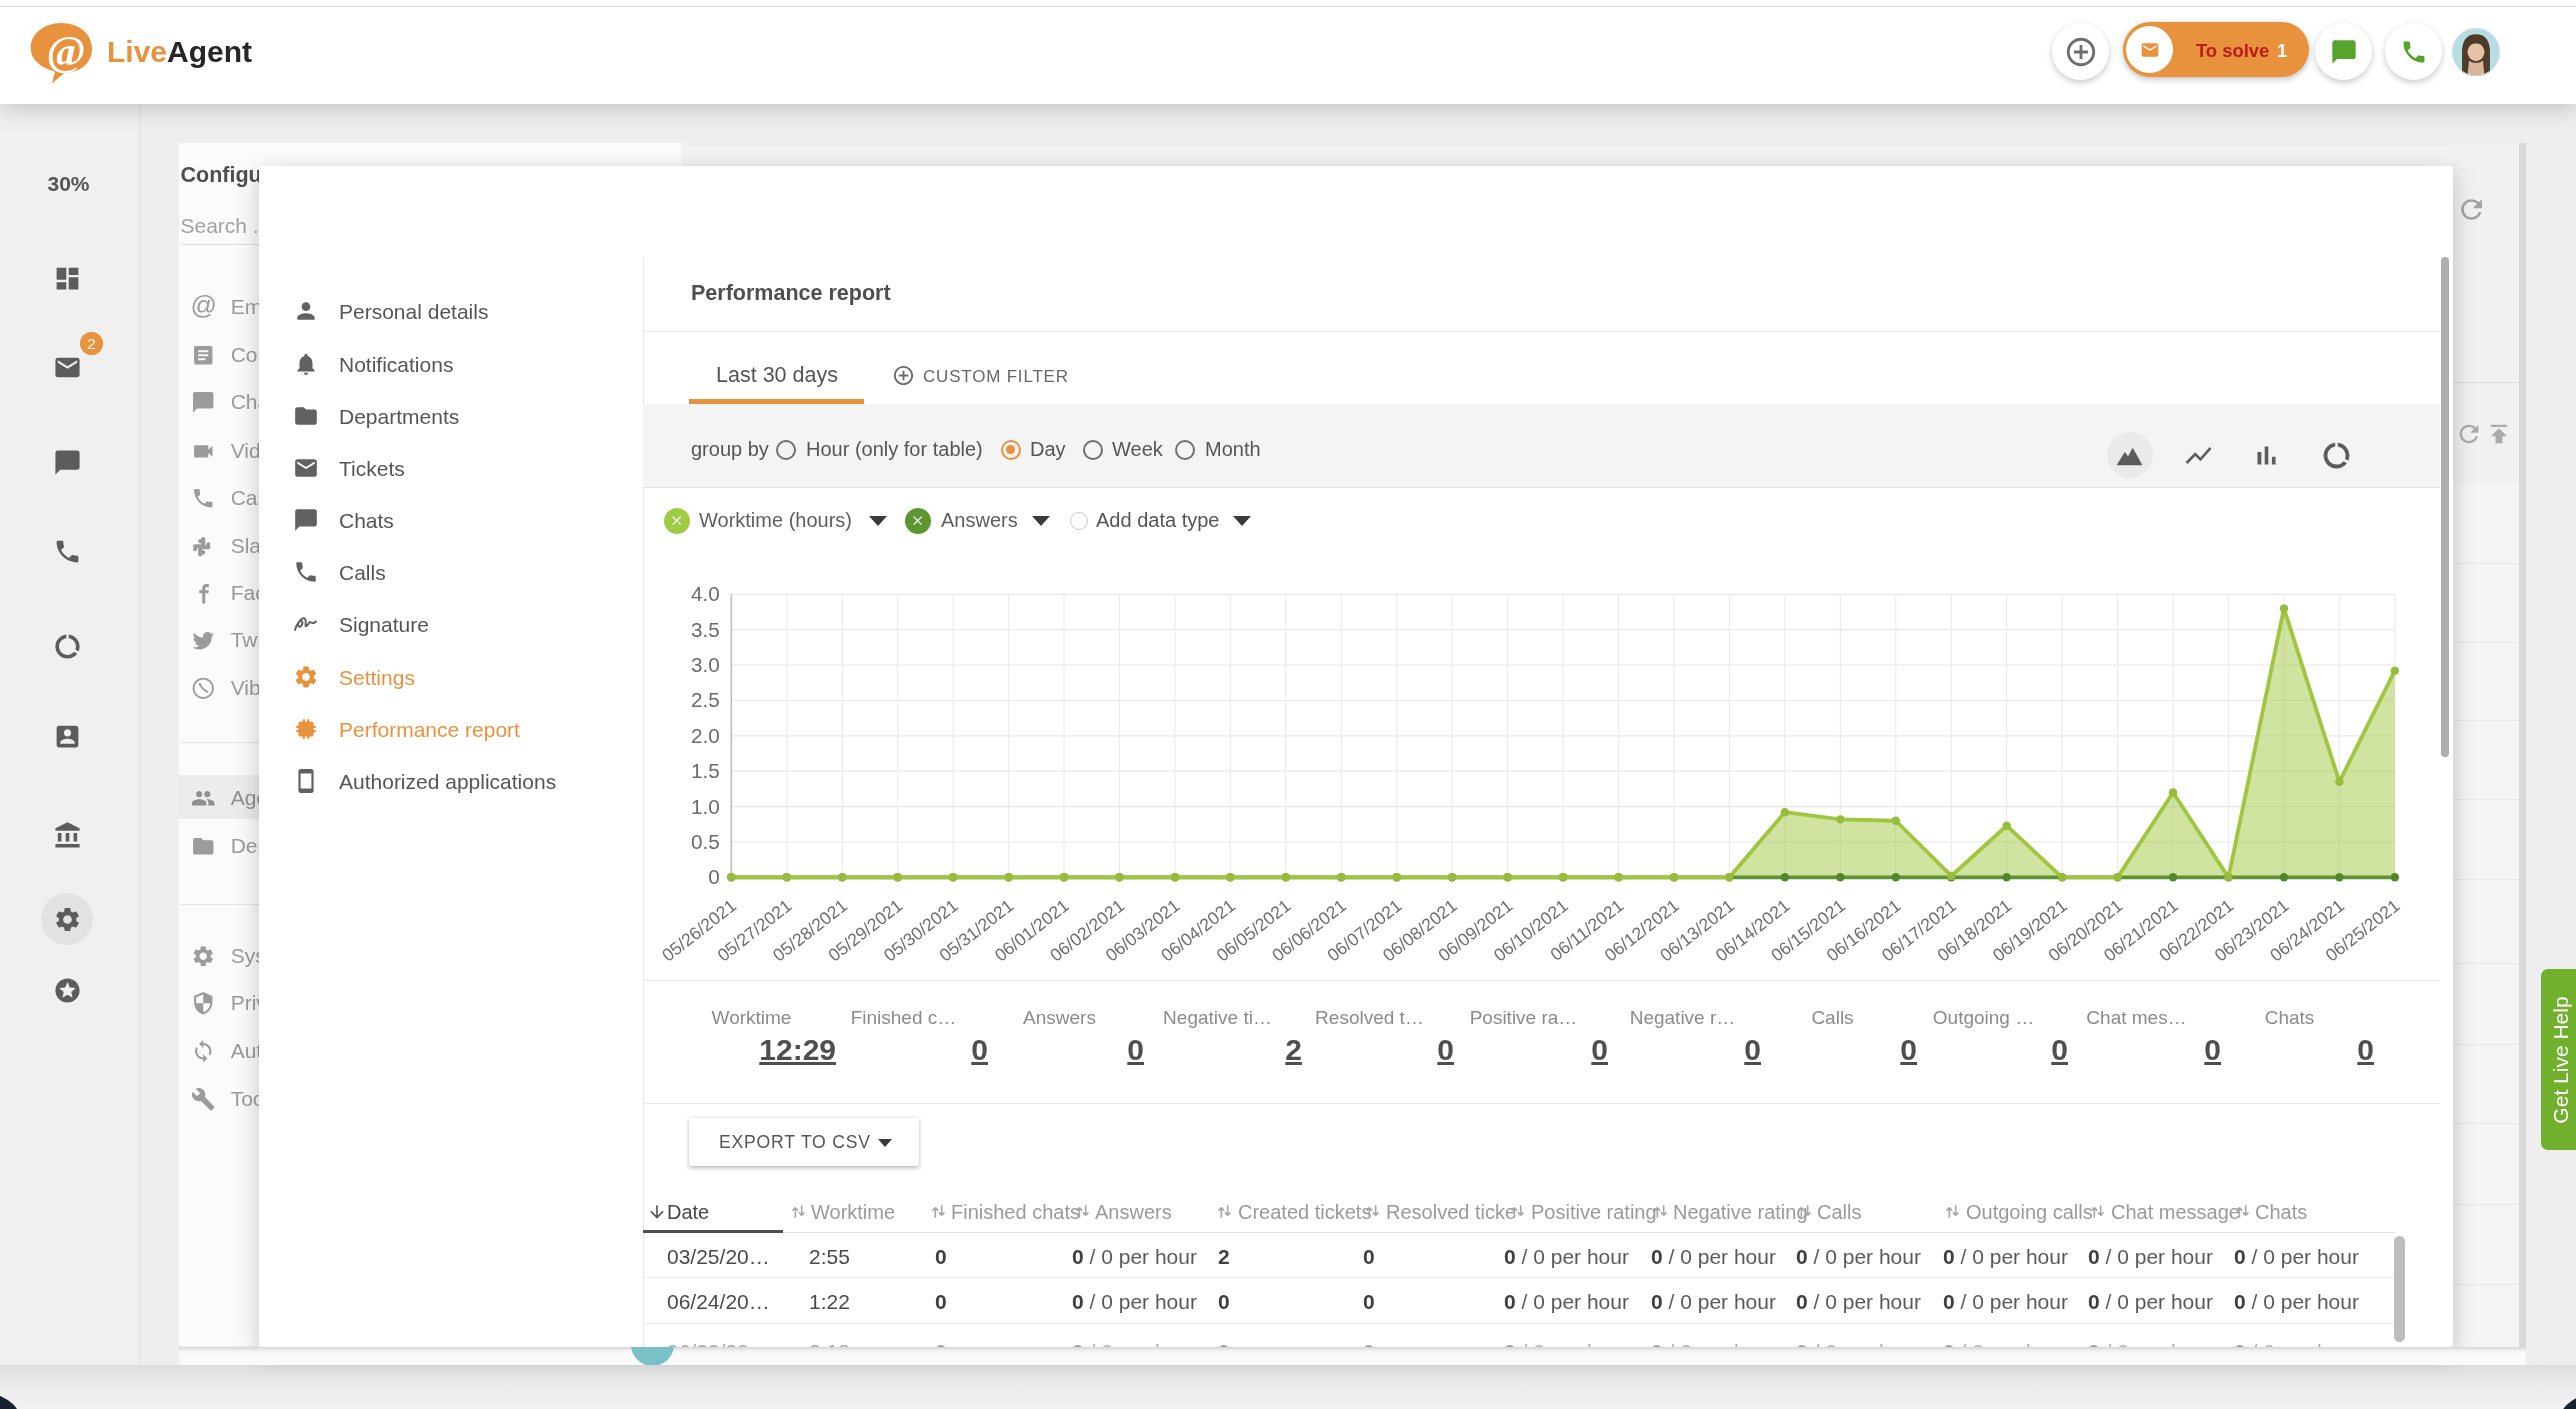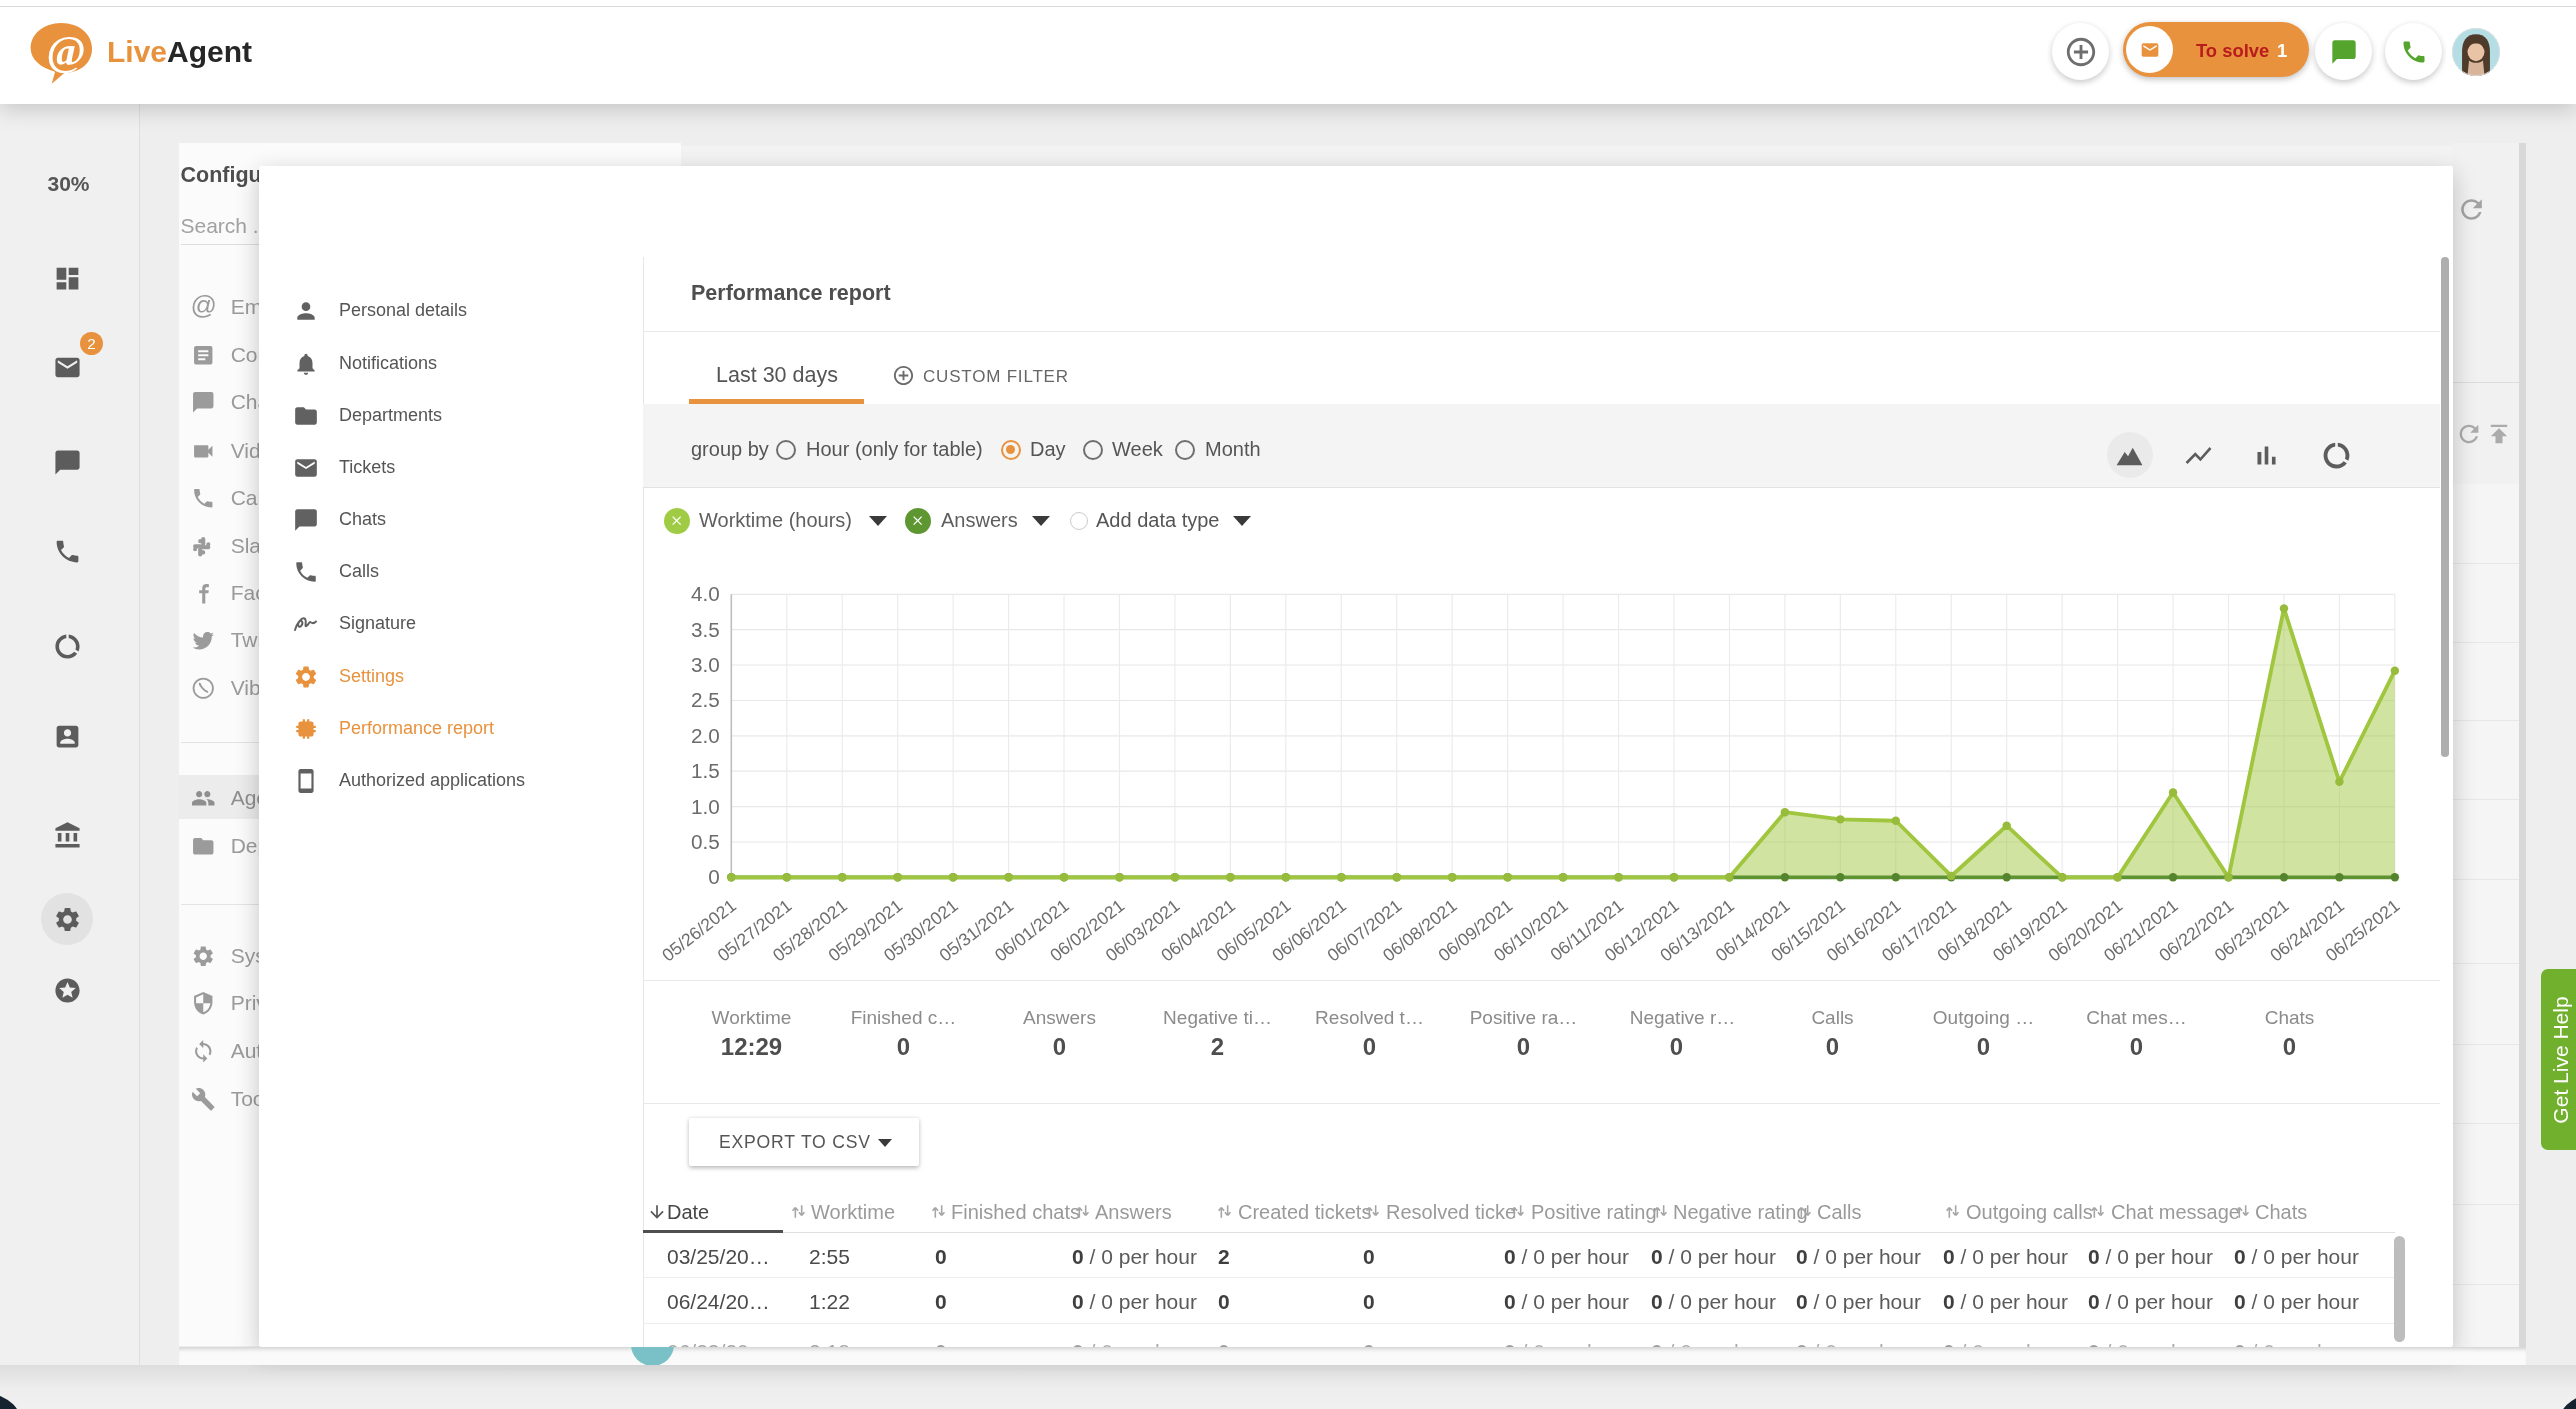--- a/index.html
+++ b/index.html
@@ -21,40 +21,40 @@
 
 #rbg { position:absolute; left:2452px; top:143px; width:74px; height:1222px; background:#f2f1f1; z-index:6; }
 
 #modal { position:absolute; left:259px; top:166px; width:2194px; height:1181px; background:#fff; border-radius:2.3px; box-shadow:0 7.7px 24.5px rgba(0,0,0,0.22); z-index:20; }
 #mhead { position:absolute; left:0; top:0; width:2194px; height:91px; background:#fff; box-shadow:0 3.1px 7px rgba(0,0,0,0.16); z-index:8; border-radius:2.3px 2.3px 0 0; }
 #mtitle { position:absolute; left:29px; top:31px; font-size:22px; font-weight:bold; color:#4e4e4e; }
 #mbody { position:absolute; left:0; top:91px; width:2194px; height:1091px; overflow:hidden; }
 #navdiv { position:absolute; left:384px; top:0; width:0.8px; height:1091px; background:#e7e7e7; }
 .nitem { position:absolute; left:0; width:384px; height:31px; }
 .nitem svg { position:absolute; left:34px; top:0; width:26px; height:26px; color:#616161; }
-.nitem span { position:absolute; left:80px; top:2.3px; font-size:18px; color:#555; }
+.nitem span { position:absolute; left:80px; top:2.3px; font-size:21px; color:#555; }
 .nitem.orange svg { color:#e8923d; }
 .nitem.orange span { color:#e8923d; }
 
 #content { position:absolute; left:384px; top:0; width:1810px; height:1091px; }
 #ctitle { position:absolute; left:48px; top:24px; font-size:21.5px; font-weight:bold; color:#4e4e4e; }
 #chline { position:absolute; left:0; top:74px; width:1797px; height:0.8px; background:#e9e9e9; }
 #graybar { position:absolute; left:0; top:147px; width:1797px; height:84px; background:#f5f4f4; border-bottom:0.8px solid #e3e2e2; }
 .radio { position:absolute; width:20px; height:20px; border:2.3px solid #6f6f6f; border-radius:50%; background:transparent; }
 .radio.sel { border-color:#e8923d; }
 .radio.sel::after { content:""; position:absolute; left:3.1px; top:3.1px; width:9.2px; height:9.2px; background:#e8923d; border-radius:50%; }
 .gtext { position:absolute; font-size:20px; color:#555; }
 .cicon { position:absolute; width:31px; height:31px; color:#5c5c5c; }
 
 .chip { position:absolute; width:26px; height:26px; border-radius:50%; color:#fff; }
 .ltext { position:absolute; font-size:20px; color:#5e5e5e; }
 .caret { position:absolute; width:0; height:0; border-left:9.2px solid transparent; border-right:9.2px solid transparent; border-top:10.7px solid #3a3a3a; }
 
 .stat-label { position:absolute; font-size:19px; color:#8b8b8b; text-align:center; width:169px; }
-.stat-value { position:absolute; font-size:24px; font-weight:bold; color:#4e4e4e; text-align:center; width:169px; }
+.stat-value { position:absolute; font-size:30px; font-weight:bold; color:#4e4e4e; text-align:right; width:169px;text-decoration:underline; }
 
 #expbtn { position:absolute; left:46px; top:861px; width:230px; height:48px; background:#fff; border-radius:2.3px; box-shadow:0 1.5px 4.6px rgba(0,0,0,0.28); }
 #expbtn span { position:absolute; left:30px; top:14px; font-size:17.6px; color:#555; letter-spacing:0.8px; }
 #expbtn .caret { left:189px; top:21px; border-left-width:7.7px; border-right-width:7.7px; border-top-width:8.4px; }
 
 .th { position:absolute; font-size:20px; color:#9a9a9a; white-space:nowrap; }
 .th.dark { color:#474747; }
 .td { position:absolute; font-size:21px; color:#4a4a4a; white-space:nowrap; }
 .td b { font-weight:bold; color:#3f3f3f; }
 .td .ph { font-weight:normal; color:#5a5a5a; }

